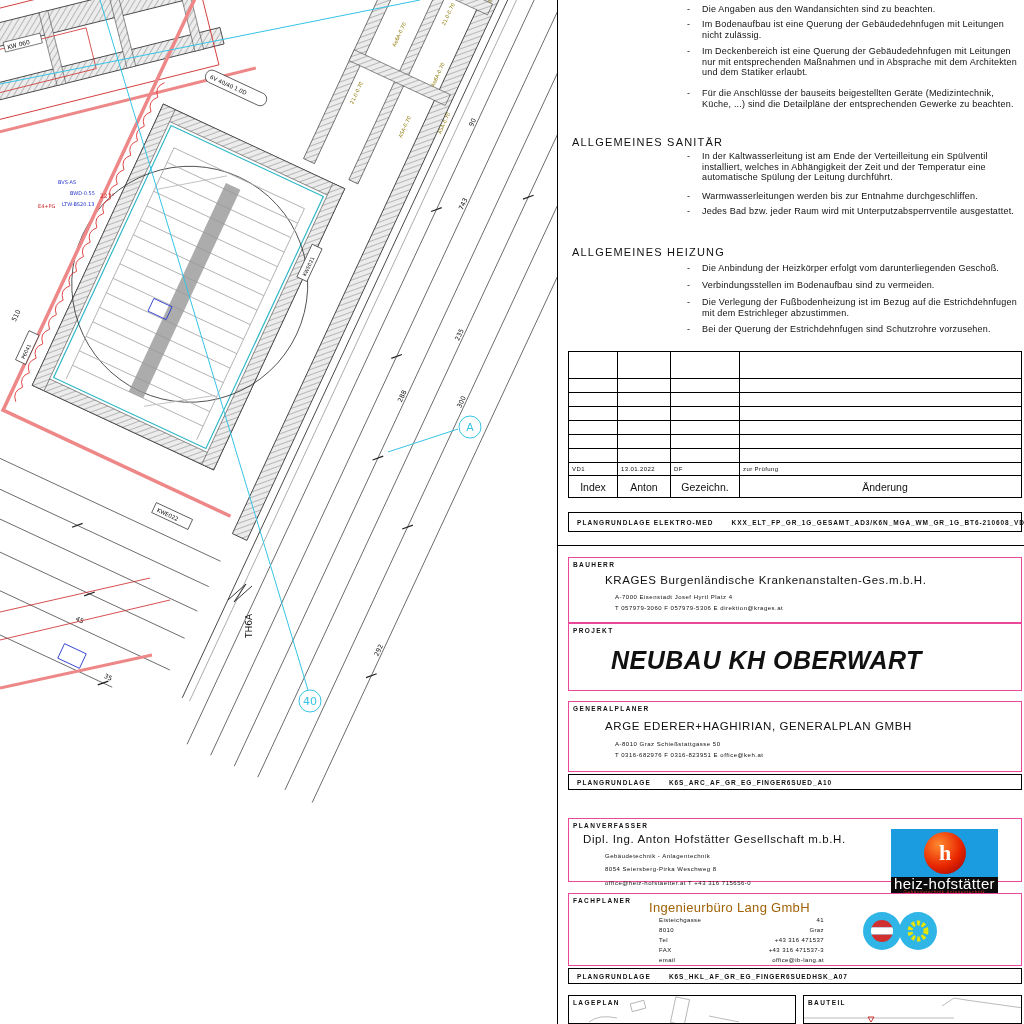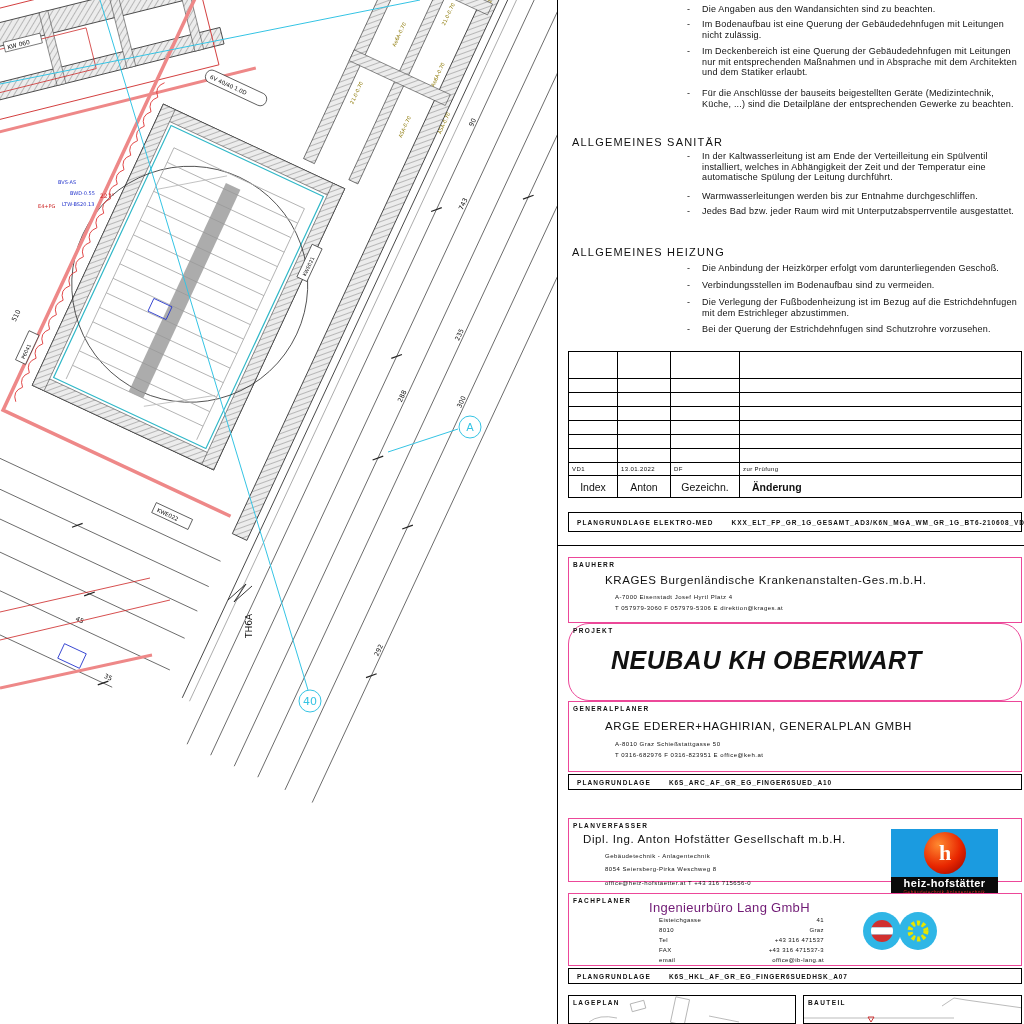--- a/index.html
+++ b/index.html
@@ -29,24 +29,24 @@
   .tiny{position:absolute;font-size:6px;letter-spacing:.5px;white-space:nowrap;}
   .proj-title{position:absolute;left:42px;top:22px;font-size:25px;font-weight:bold;font-style:italic;letter-spacing:.5px;white-space:nowrap;}
   
   .hh-logo{position:absolute;left:322px;top:10px;width:107px;height:70px;}
   .hh-blue{position:absolute;left:0;top:0;width:107px;height:48px;background:#1b9be0;}
   .hh-circle{position:absolute;left:33px;top:3px;width:42px;height:42px;border-radius:50%;
              background:radial-gradient(circle at 35% 30%,#ff8a30 0%,#e82600 55%,#8f0000 100%);
              display:flex;align-items:center;justify-content:center;}
   .hh-circle span{color:#fff;font-family:"Liberation Serif",serif;font-weight:bold;font-size:22px;line-height:22px;}
   .hh-black{position:absolute;left:0;top:48px;width:107px;height:22px;background:#0a0a0a;text-align:center;}
-  .hh-name{color:#fff;font-size:11px;font-weight:bold;letter-spacing:.4px;line-height:13px;}
+  .hh-name{color:#fff;font-size:15px;font-weight:normal;letter-spacing:.4px;line-height:13px;}
   .hh-sub{color:#d03020;font-size:4.5px;letter-spacing:.6px;line-height:5px;}
   
-  .fp-name{position:absolute;left:80px;top:6px;font-size:13px;color:#701a75;letter-spacing:.3px;white-space:nowrap;}
+  .fp-name{position:absolute;left:80px;top:6px;font-size:13px;color:#a16207;letter-spacing:.3px;white-space:nowrap;}
   .fp-row{position:absolute;left:90px;width:165px;font-size:6px;letter-spacing:.4px;display:flex;justify-content:space-between;}
   .footer-box{position:absolute;border:1px solid #000;box-sizing:border-box;background:#fff;overflow:hidden;}
   .footer-box .sec{position:absolute;left:4px;top:3px;font-size:6.5px;font-weight:bold;letter-spacing:1.4px;}
   svg text{font-family:"DejaVu Sans",sans-serif;}
 </style>
 </head>
 <body>
 
 <div id="sheet">
 
@@ -293,38 +293,38 @@
     <tr class="entry">
       <td>VD1</td>
       <td>13.01.2022</td>
       <td>DF</td>
       <td>zur Prüfung</td>
     </tr>
     <tr class="heads">
       <td>Index</td>
       <td>Anton</td>
       <td>Gezeichn.</td>
-      <td style="text-align:left;padding-left:12px;font-weight:bold;">Änderung</td>
+      <td style="text-align:center;padding-left:12px;">Änderung</td>
     </tr>
   </tbody>
     </table>
 
   <div class="bar" style="top:512px;">
     <span class="lbl">PLANGRUNDLAGE ELEKTRO-MED</span>
     <span class="val">KXX_ELT_FP_GR_1G_GESAMT_AD3/K6N_MGA_WM_GR_1G_BT6-210608_VDD</span>
   </div>
 
   <div class="tb" style="top:557px;height:66px;">
     <div class="sec">BAUHERR</div>
     <div class="big-name" style="left:36px;top:16px;">KRAGES Burgenländische Krankenanstalten-Ges.m.b.H.</div>
     <div class="tiny" style="left:46px;top:36px;">A-7000 Eisenstadt   Josef Hyrtl Platz 4</div>
     <div class="tiny" style="left:46px;top:47px;">T 057979-3060        F 057979-5306        E direktion@krages.at</div>
   </div>
 
-  <div class="tb" style="top:623px;height:78px;border-radius:21px;">
+  <div class="tb" style="top:623px;height:68px;">
     <div class="sec">PROJEKT</div>
     <div class="proj-title">NEUBAU KH OBERWART</div>
   </div>
 
   <div class="tb" style="top:701px;height:71px;">
     <div class="sec">GENERALPLANER</div>
     <div class="big-name" style="left:36px;top:18px;">ARGE EDERER+HAGHIRIAN, GENERALPLAN GMBH</div>
     <div class="tiny" style="left:46px;top:39px;">A-8010 Graz   Schießstattgasse 50</div>
     <div class="tiny" style="left:46px;top:50px;">T 0316-682976        F 0316-823951        E office@keh.at</div>
   </div>

